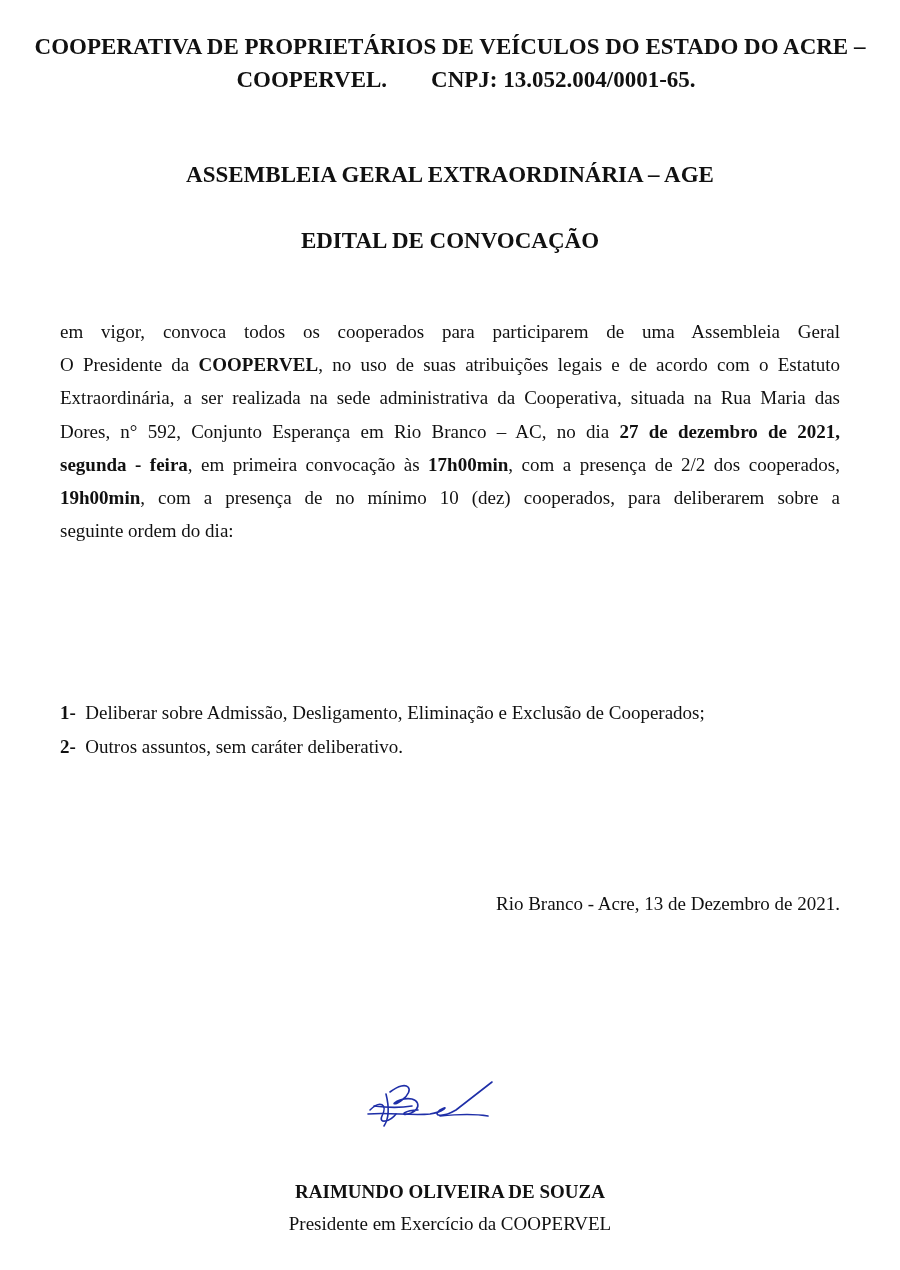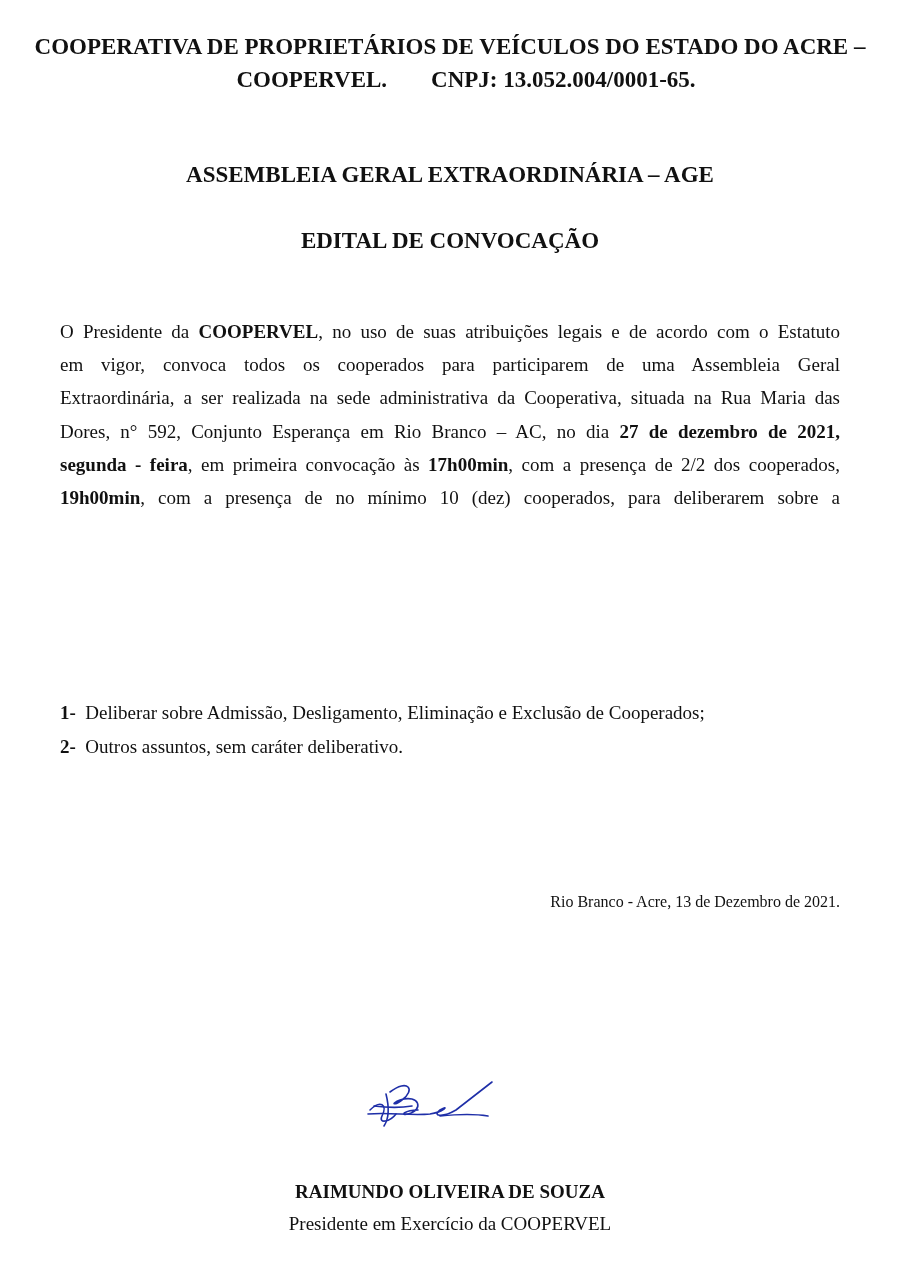--- a/index.html
+++ b/index.html
@@ -6,43 +6,44 @@
   body { width: 900px; height: 1270px; position: relative; overflow: hidden;
          font-family: "Liberation Serif", "DejaVu Serif", serif; color: #111; }
   .center { text-align: center; }
   .h1 { position: absolute; left: 0; width: 900px; font-weight: bold; font-size: 23px; }
   .para { position: absolute; left: 60px; width: 780px; font-size: 19px;
           line-height: 33.2px; text-align: justify; }
   .para .line { display: block; text-align: justify; text-align-last: justify; height: 33.2px; }
   .para .line.last { text-align-last: left; }
   b { font-weight: bold; }
   .item { position: absolute; left: 60px; font-size: 19px; }
-  .date { position: absolute; right: 60px; top: 893px; font-size: 16px; }
+  .date { position: absolute; right: 60px; top: 893px; font-size: 19px; }
   .sig { position: absolute; left: 360px; top: 1070px; width: 140px; height: 60px; }
   .name { position: absolute; left: 0; width: 900px; top: 1181px; font-weight: bold; font-size: 19px; }
   .role { position: absolute; left: 0; width: 900px; top: 1213px; font-size: 19px; }
 </style>
 </head>
 <body>
 
 <div class="h1 center" style="top:34px;">COOPERATIVA DE PROPRIETÁRIOS DE VEÍCULOS DO ESTADO DO ACRE –</div>
 <div class="h1 center" style="top:67px;padding-left:16px;">
   <span>COOPERVEL.</span><span style="display:inline-block;width:44px;"></span><span>CNPJ: 13.052.004/0001-65.</span>
 </div>
 
 <div class="h1 center" style="top:138px;margin-top:24px;">ASSEMBLEIA GERAL EXTRAORDINÁRIA – AGE</div>
 <div class="h1 center" style="top:228px;">EDITAL DE CONVOCAÇÃO</div>
 
 <div class="para" style="top:315px;">
+  <span class="line">em vigor, convoca todos os cooperados para participarem de uma Assembleia Geral</span>
   <span class="line"><span>O Presidente da </span><b>COOPERVEL</b><span>, no uso de suas atribuições legais e de acordo com o Estatuto</span></span>
-  <span class="line">em vigor, convoca todos os cooperados para participarem de uma Assembleia Geral</span>
   <span class="line">Extraordinária, a ser realizada na sede administrativa da Cooperativa, situada na Rua Maria das</span>
   <span class="line"><span>Dores, n° 592, Conjunto Esperança em Rio Branco – AC, no dia </span><b>27 de dezembro de 2021,</b></span>
   <span class="line"><b>segunda - feira</b><span>, em primeira convocação às </span><b>17h00min</b><span>, com a presença de 2/2 dos cooperados,</span></span>
   <span class="line"><b>19h00min</b><span>, com a presença de no mínimo 10 (dez) cooperados, para deliberarem sobre a</span></span>
+  <span class="line last">seguinte ordem do dia:</span>
 </div>
 
 <div class="item" style="top:702px;">
   <b>1-</b>&nbsp;&nbsp;<span>Deliberar sobre Admissão, Desligamento, Eliminação e Exclusão de Cooperados;</span>
 </div>
 <div class="item" style="top:736px;">
   <b>2-</b>&nbsp;&nbsp;<span>Outros assuntos, sem caráter deliberativo.</span>
 </div>
 
 <div class="date">Rio Branco - Acre, 13 de Dezembro de 2021.</div>

